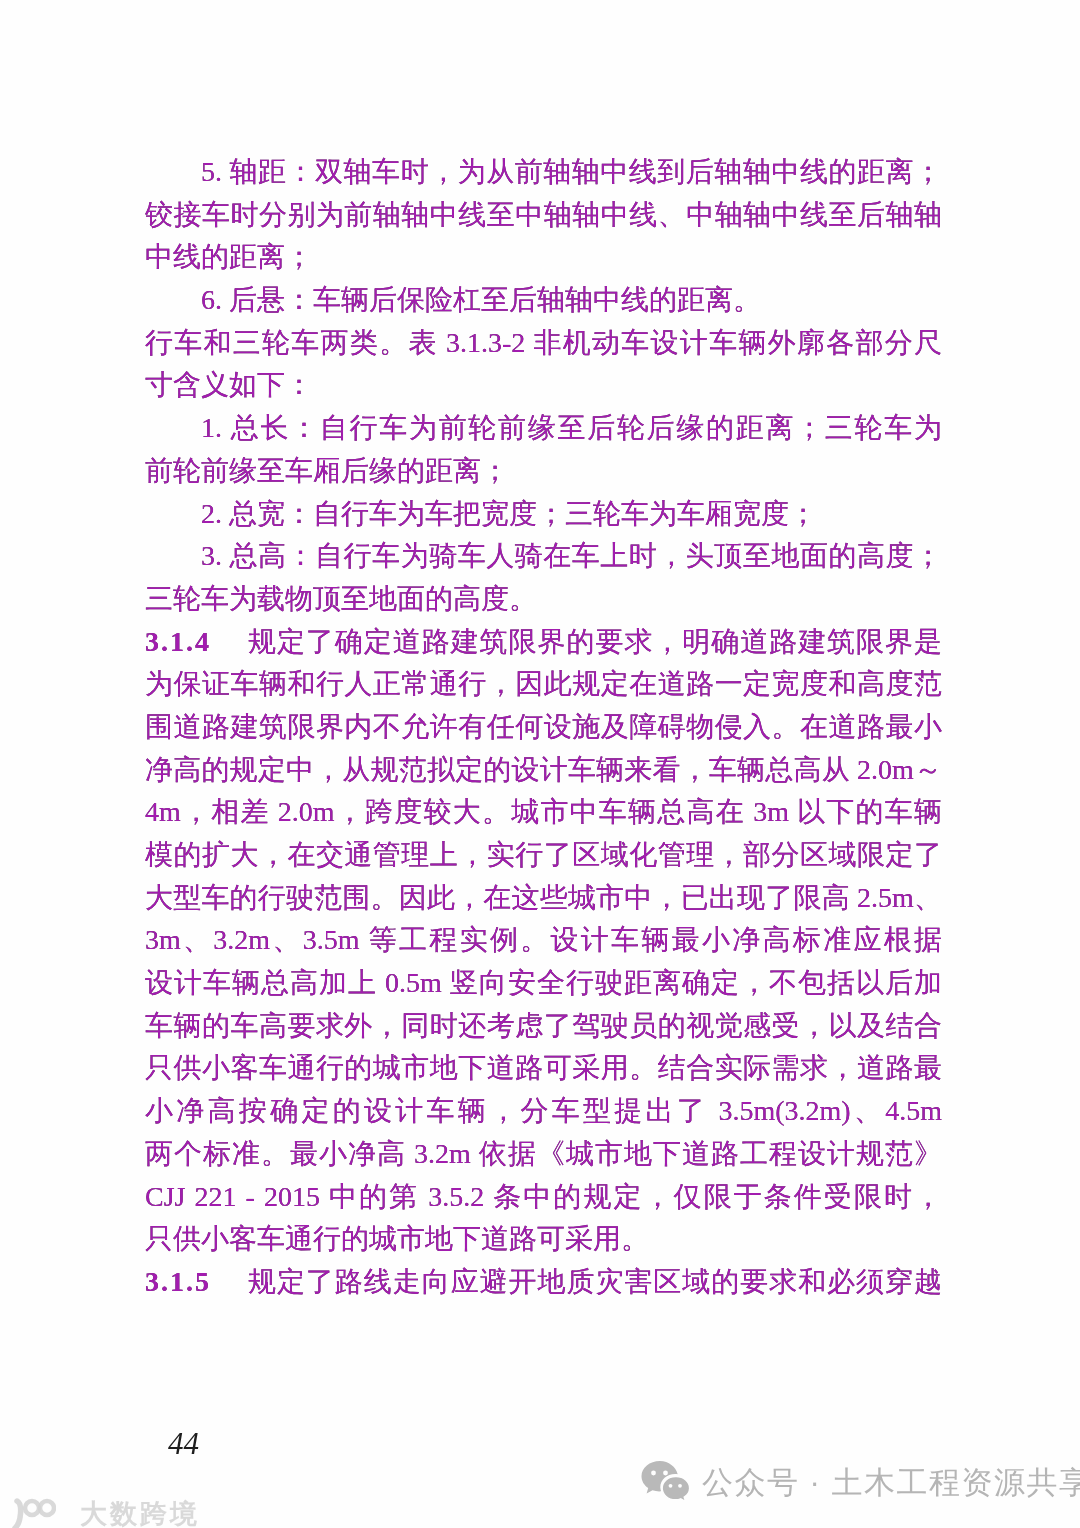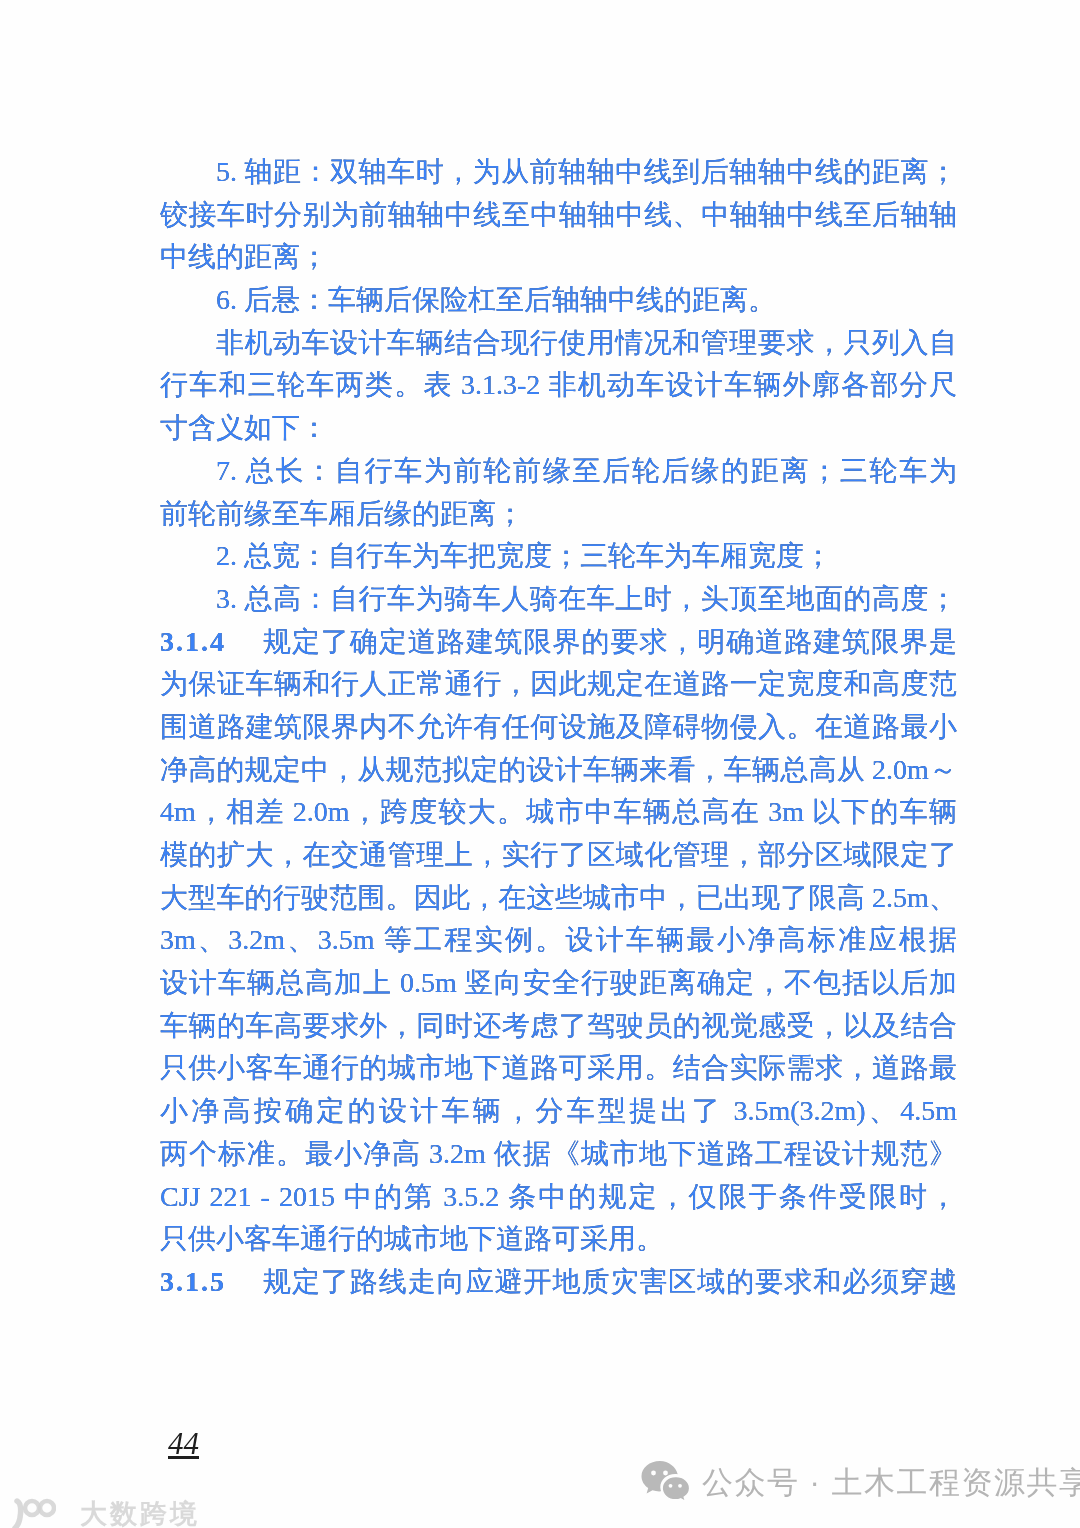--- a/index.html
+++ b/index.html
@@ -14,24 +14,24 @@
     overflow: hidden;
     font-family: "Liberation Serif", "DejaVu Serif", serif;
   }
   .page {
     position: absolute;
     inset: 0;
     background: #fefefe;
   }
   .textblock {
     position: absolute;
-    left: 160px;
+    left: 145px;
     top: 151px;
     width: 797px;
-    color: #3b82f6;
+    color: #a21caf;
     font-size: 28px;
     text-shadow: 0 0 0.5px rgba(10,10,10,0.75);
   }
   .line {
     height: 42.7px;
     line-height: 42.7px;
     white-space: nowrap;
     text-align: left;
   }
   .line.fill {
@@ -46,21 +46,20 @@
     letter-spacing: 2px;
     margin-right: 36px;
   }
   .pagenum {
     position: absolute;
     left: 168px;
     top: 1426px;
     font-size: 31px;
     font-style: italic;
     color: #1e1e1e;
-    text-decoration: underline;
   }
   .wm-left {
     position: absolute;
     left: 8px;
     top: 1484px;
     display: flex;
     align-items: center;
     gap: 24px;
     color: rgba(210,210,210,0.85);
     font-family: "Liberation Sans", sans-serif;
@@ -88,27 +87,27 @@
 </head>
 <body>
 
 <div class="page">
 
   <div class="textblock" id="textblock">
       <div class="line fill indent">5. 轴距：双轴车时，为从前轴轴中线到后轴轴中线的距离；</div>
       <div class="line fill">铰接车时分别为前轴轴中线至中轴轴中线、中轴轴中线至后轴轴</div>
       <div class="line">中线的距离；</div>
       <div class="line indent">6. 后悬：车辆后保险杠至后轴轴中线的距离。</div>
-      <div class="line fill indent">非机动车设计车辆结合现行使用情况和管理要求，只列入自</div>
       <div class="line fill">行车和三轮车两类。表 3.1.3-2 非机动车设计车辆外廓各部分尺</div>
       <div class="line">寸含义如下：</div>
-      <div class="line fill indent">7. 总长：自行车为前轮前缘至后轮后缘的距离；三轮车为</div>
+      <div class="line fill indent">1. 总长：自行车为前轮前缘至后轮后缘的距离；三轮车为</div>
       <div class="line">前轮前缘至车厢后缘的距离；</div>
       <div class="line indent">2. 总宽：自行车为车把宽度；三轮车为车厢宽度；</div>
       <div class="line fill indent">3. 总高：自行车为骑车人骑在车上时，头顶至地面的高度；</div>
+      <div class="line">三轮车为载物顶至地面的高度。</div>
       <div class="line fill"><span class="secnum">3.1.4</span>规定了确定道路建筑限界的要求，明确道路建筑限界是</div>
       <div class="line fill">为保证车辆和行人正常通行，因此规定在道路一定宽度和高度范</div>
       <div class="line fill">围道路建筑限界内不允许有任何设施及障碍物侵入。在道路最小</div>
       <div class="line fill">净高的规定中，从规范拟定的设计车辆来看，车辆总高从 2.0m～</div>
       <div class="line fill">4m，相差 2.0m，跨度较大。城市中车辆总高在 3m 以下的车辆</div>
       <div class="line fill">模的扩大，在交通管理上，实行了区域化管理，部分区域限定了</div>
       <div class="line fill">大型车的行驶范围。因此，在这些城市中，已出现了限高 2.5m、</div>
       <div class="line fill">3m、3.2m、3.5m 等工程实例。设计车辆最小净高标准应根据</div>
       <div class="line fill">设计车辆总高加上 0.5m 竖向安全行驶距离确定，不包括以后加</div>
       <div class="line fill">车辆的车高要求外，同时还考虑了驾驶员的视觉感受，以及结合</div>

